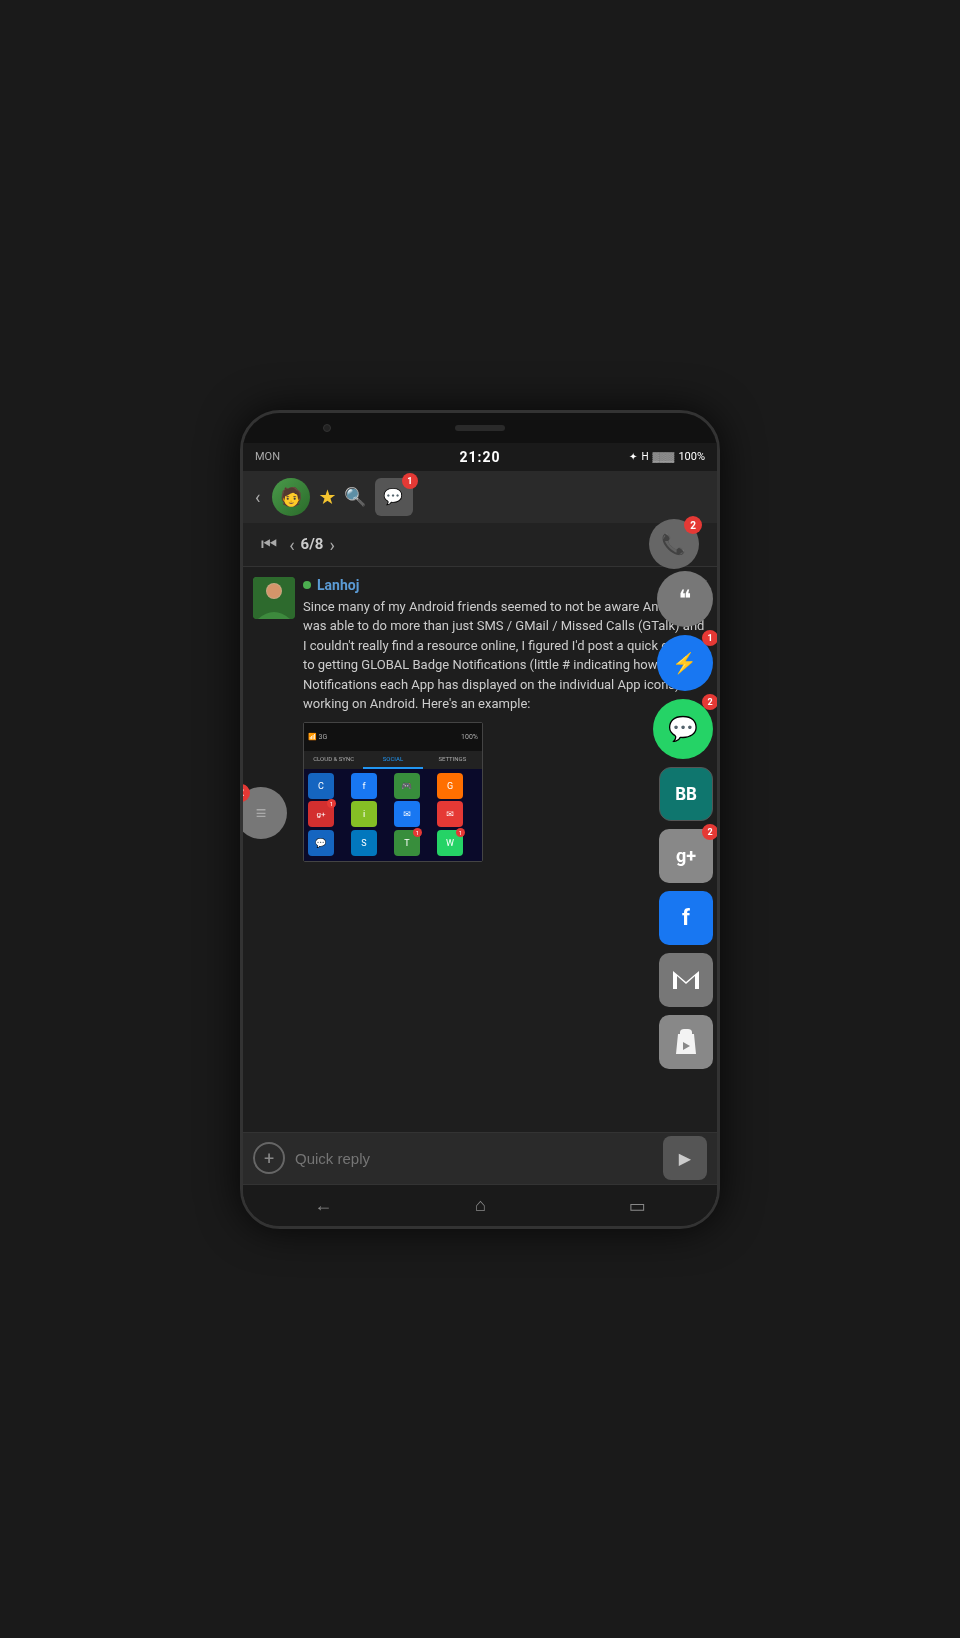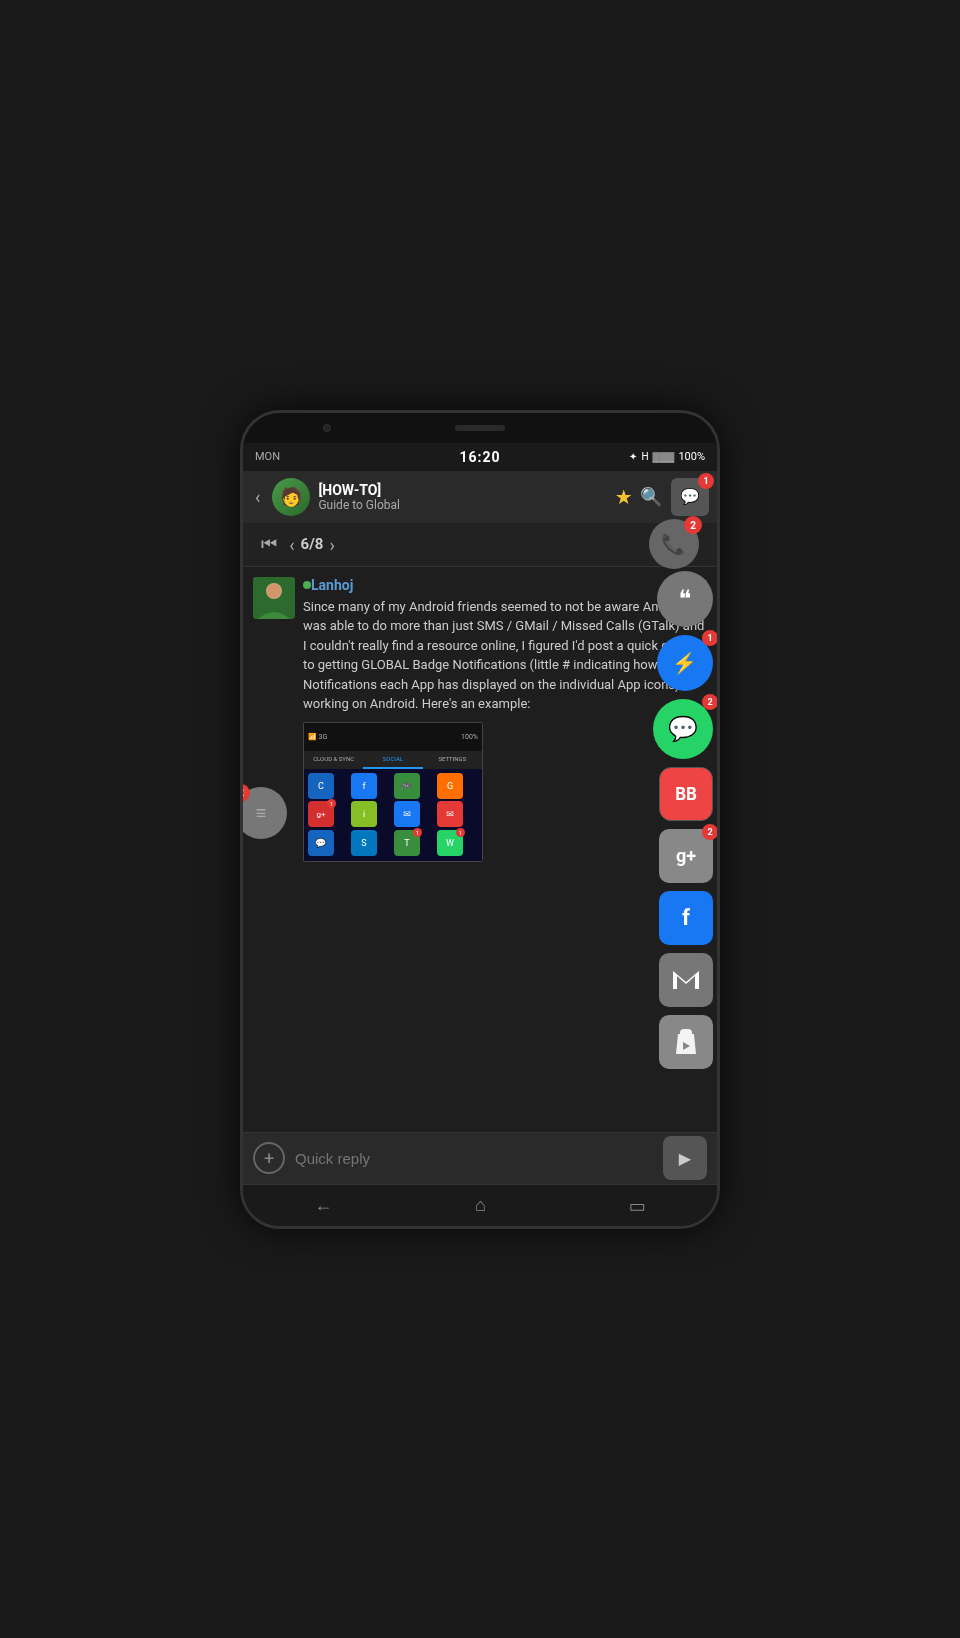--- a/index.html
+++ b/index.html
@@ -208,20 +208,21 @@
       font-size: 20px;
       color: white;
       overflow: hidden;
     }
     .post-content {
       flex: 1;
     }
     .post-header {
       display: flex;
       align-items: center;
+      gap: 6px;
       margin-bottom: 4px;
     }
     .online-dot {
       width: 8px;
       height: 8px;
       background: #4CAF50;
       border-radius: 50%;
       flex-shrink: 0;
     }
     .post-username {
@@ -437,39 +438,35 @@
 
   <div class="phone-top-bar">
     <div class="phone-camera"></div>
     <div class="phone-speaker"></div>
   </div>
 
   <div class="phone-screen">
 
     <div class="status-bar">
       <span class="status-day">MON</span>
-      <span class="status-time">16:20</span>
+      <span class="status-time">21:20</span>
       <div class="status-right">
         <span class="bluetooth-icon">✦</span>
         <span class="signal-icon">H</span>
         <span style="font-size:10px;color:#aaa;">▓▓▓</span>
         <span class="battery-text">100%</span>
       </div>
     </div>
 
     <div class="app-header">
       <div class="back-btn">
         <span>‹</span>
       </div>
       <div class="user-avatar">
         <div class="user-avatar-img">🧑</div>
-      </div>
-      <div class="header-title">
-        <div class="header-title-main">[HOW-TO]</div>
-        <div class="header-title-sub">Guide to Global</div>
       </div>
       <div class="header-actions">
         <span class="star-icon">★</span>
         <span class="search-icon">🔍</span>
         <div class="notification-btn">
           <span class="notification-btn-icon">💬</span>
           <span class="badge">1</span>
         </div>
       </div>
     </div>
@@ -499,21 +496,21 @@
         <div style="position:relative;width:56px;height:56px;border-radius:50%;background:#1877F2;margin:4px 4px 4px auto;display:flex;align-items:center;justify-content:center;cursor:pointer;">
           <span style="font-size:20px;color:#fff;">⚡</span>
           <span class="badge">1</span>
         </div>
 
         <div style="position:relative;width:60px;height:60px;border-radius:50%;background:#25D366;margin:4px 4px 4px auto;display:flex;align-items:center;justify-content:center;cursor:pointer;">
           <span style="font-size:24px;color:#fff;">💬</span>
           <span class="badge">2</span>
         </div>
 
-        <div style="position:relative;width:54px;height:54px;border-radius:12px;background:#ef4444;border:1px solid #555;margin:4px 4px 4px auto;display:flex;align-items:center;justify-content:center;cursor:pointer;">
+        <div style="position:relative;width:54px;height:54px;border-radius:12px;background:#0f766e;border:1px solid #555;margin:4px 4px 4px auto;display:flex;align-items:center;justify-content:center;cursor:pointer;">
           <span style="font-size:18px;color:#fff;font-family:monospace;font-weight:bold;">BB</span>
         </div>
 
         <div style="position:relative;width:54px;height:54px;border-radius:10px;background:#888;margin:4px 4px 4px auto;display:flex;align-items:center;justify-content:center;cursor:pointer;">
           <span style="font-size:18px;color:#fff;font-weight:bold;">g+</span>
           <span class="badge">2</span>
         </div>
 
         <div style="position:relative;width:54px;height:54px;border-radius:10px;background:#1877F2;margin:4px 4px 4px auto;display:flex;align-items:center;justify-content:center;cursor:pointer;">
           <span style="font-size:22px;color:#fff;font-weight:bold;">f</span>

